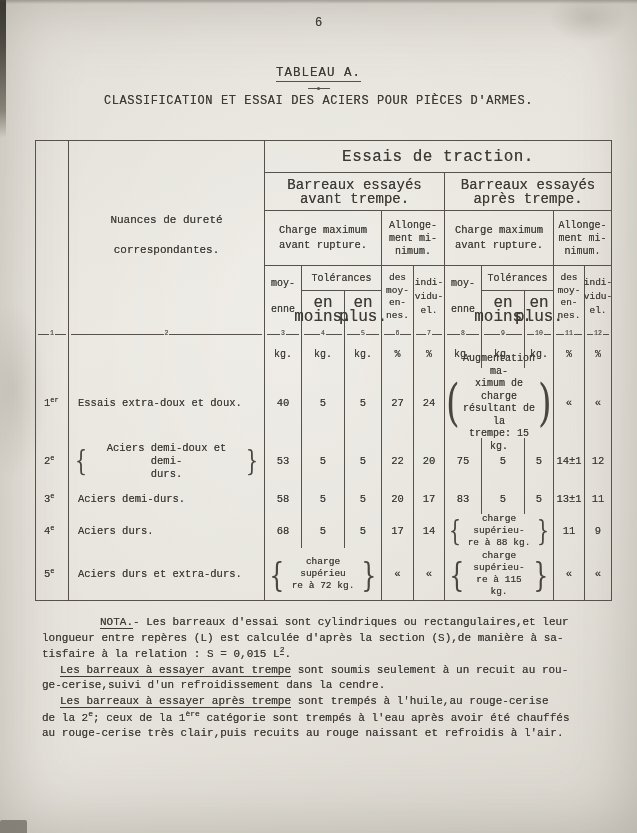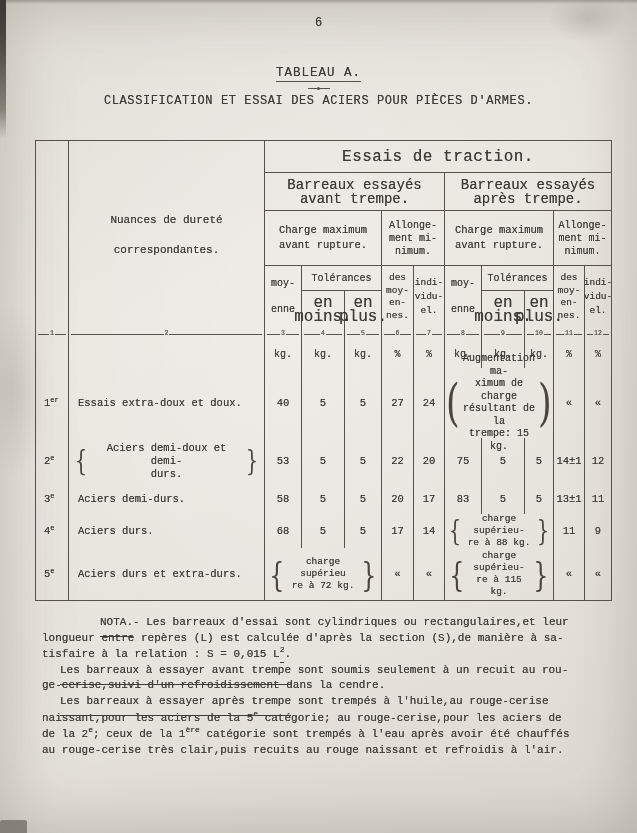--- a/index.html
+++ b/index.html
@@ -64,21 +64,21 @@
   .nuance2 .mid{flex:1;text-align:center;}
   .sp{font-size:9.5px;line-height:12px;padding:0 1px;}
   .sp .txt{flex:1;text-align:center;}
   .br{font-family:"DejaVu Serif",serif;color:#4a463f;line-height:1;flex:0 0 auto;
       transform:scaleX(.7);text-shadow:none;}
   .br28{font-size:28px;} .br34{font-size:34px;} .br52{font-size:50px;font-weight:200;}
   .small4{font-size:10px;line-height:12.5px;}
 
   .nota{position:absolute;left:42px;top:615px;width:564px;font-size:11px;line-height:15.7px;}
   .nota .n-ind1{padding-left:18px;} .nota .n-ind2{padding-left:58px;}
-  .nota .u{border-bottom:1px solid var(--ink);padding-bottom:8px;}
+  .nota .u{border-bottom:1px solid var(--ink);padding-bottom:0px;}
   .nota .sup,.sup{font-size:8px;vertical-align:super;line-height:1;}
   .nota .sup.u{border-bottom:1px solid var(--ink);}
 </style>
 </head>
 <body>
 
 <div class="sheet">
   <div class="stain1"></div>
   <div class="stain2"></div>
   <div class="edgeL"></div>
@@ -253,19 +253,18 @@
     <div class="cell bl val" style="grid-area:12/12/13/13">«</div>
   </div>
 
   <div class="nota">
       <div class="n-ind2"><span class="u">NOTA.</span><span>- Les barreaux d'essai sont cylindriques ou rectangulaires,et leur</span></div>
       <div><span>longueur entre repères (L) est calculée d'après la section (S),de manière à sa-</span></div>
       <div><span>tisfaire à la relation : S = 0,015 L</span><span class="u sup">2</span><span>.</span></div>
       <div class="n-ind1"><span class="u">Les barreaux à essayer avant trempe</span><span> sont soumis seulement à un recuit au rou-</span></div>
       <div><span>ge-cerise,suivi d'un refroidissement dans la cendre.</span></div>
       <div class="n-ind1"><span class="u">Les barreaux à essayer après trempe</span><span> sont trempés à l'huile,au rouge-cerise</span></div>
-      <div><span>naissant,pour les aciers de la 5</span><span class="sup">e</span><span> catégorie; au rouge-cerise,pour les aciers de</span></div>
       <div><span>de la 2</span><span class="sup">e</span><span>; ceux de la 1</span><span class="sup">ère</span><span> catégorie sont trempés à l'eau après avoir été chauffés</span></div>
       <div><span>au rouge-cerise très clair,puis recuits au rouge naissant et refroidis à l'air.</span></div>
     </div>
 
   <div class="vignette"></div>
 </div>
 
 </body></html>

